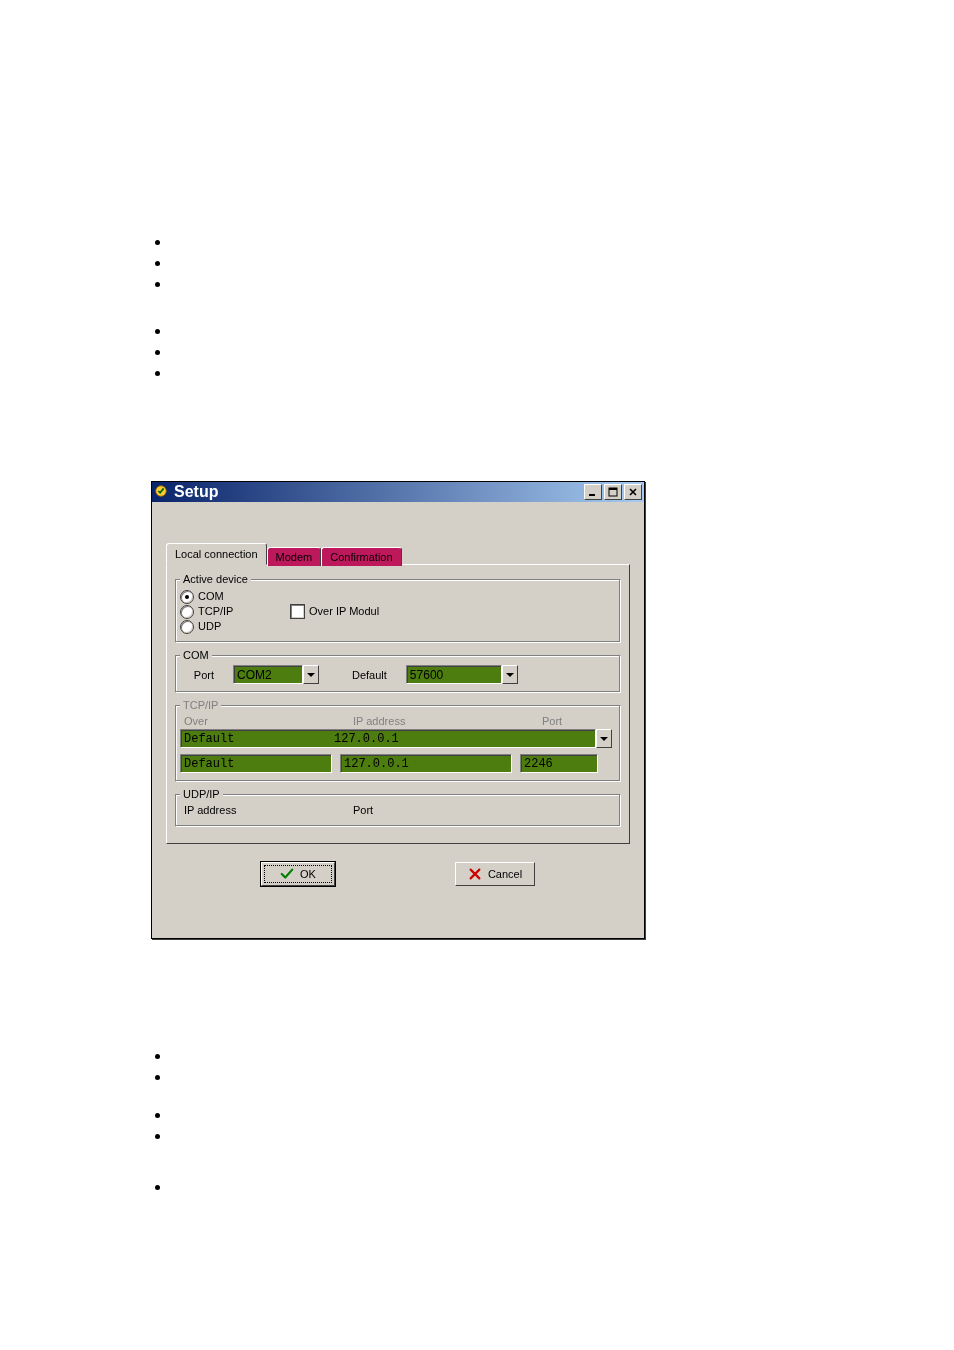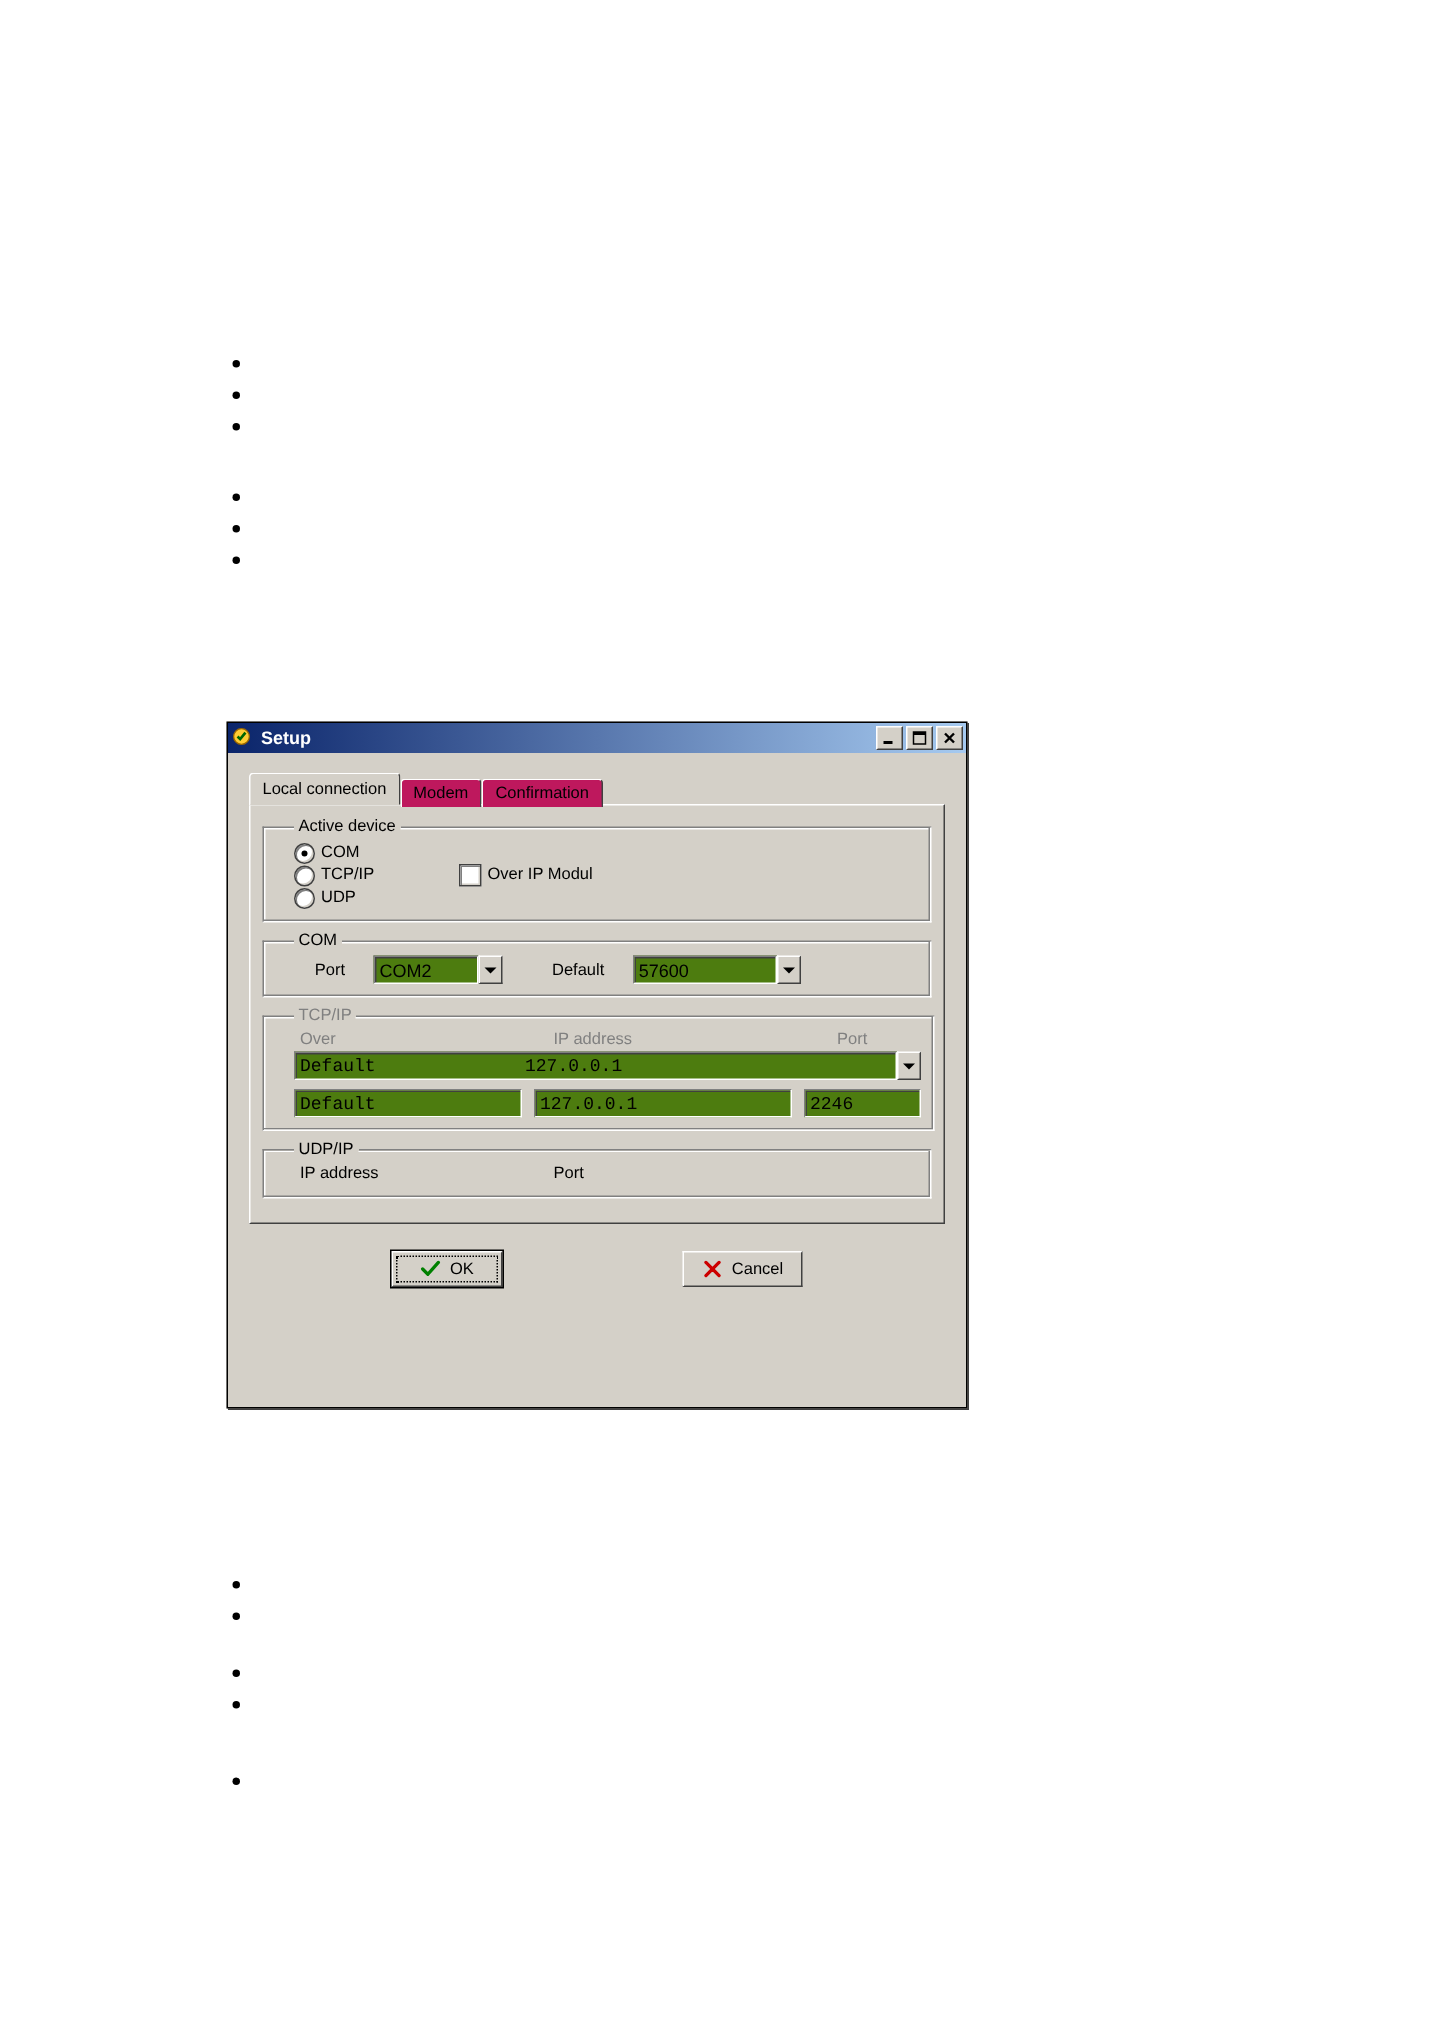--- a/index.html
+++ b/index.html
@@ -55,39 +55,40 @@
     font-weight: bold;
   }
   .titlebar .icon {
     width: 16px;
     height: 16px;
     margin-right: 4px;
     display: inline-block;
   }
   .titlebar .title {
     flex: 1;
-    font-size: 12px;
+    font-size: 16px;
   }
   .winbtn {
     width: 16px;
     height: 14px;
     margin-left: 2px;
     background: #d4d0c8;
     border: 1px solid #fff;
     border-right-color: #404040;
     border-bottom-color: #404040;
     display: flex;
     align-items: center;
     justify-content: center;
     font-family: "Marlett", Arial, sans-serif;
     font-size: 10px;
     color: #000;
   }
   .client {
     padding: 12px 14px 10px 14px;
+    margin-top: 28px;
   }
   
   .tabs {
     display: flex;
     align-items: flex-end;
     position: relative;
     z-index: 2;
   }
   .tab {
     padding: 3px 8px 3px 8px;
@@ -126,21 +127,21 @@
   }
   
   fieldset.group {
     border: 1px solid #808080;
     border-top-color: #808080;
     border-left-color: #808080;
     border-right-color: #fff;
     border-bottom-color: #fff;
     box-shadow: inset -1px -1px 0 #808080, inset 1px 1px 0 #fff;
     margin: 0 0 6px 0;
-    padding: 4px 8px 8px 20px;
+    padding: 4px 8px 8px 4px;
     position: relative;
   }
   fieldset.group > legend {
     padding: 0 3px;
     font-size: 11px;
     background: #d4d0c8;
   }
   fieldset.group.disabled > legend,
   fieldset.group.disabled label,
   fieldset.group.disabled .lbl,

